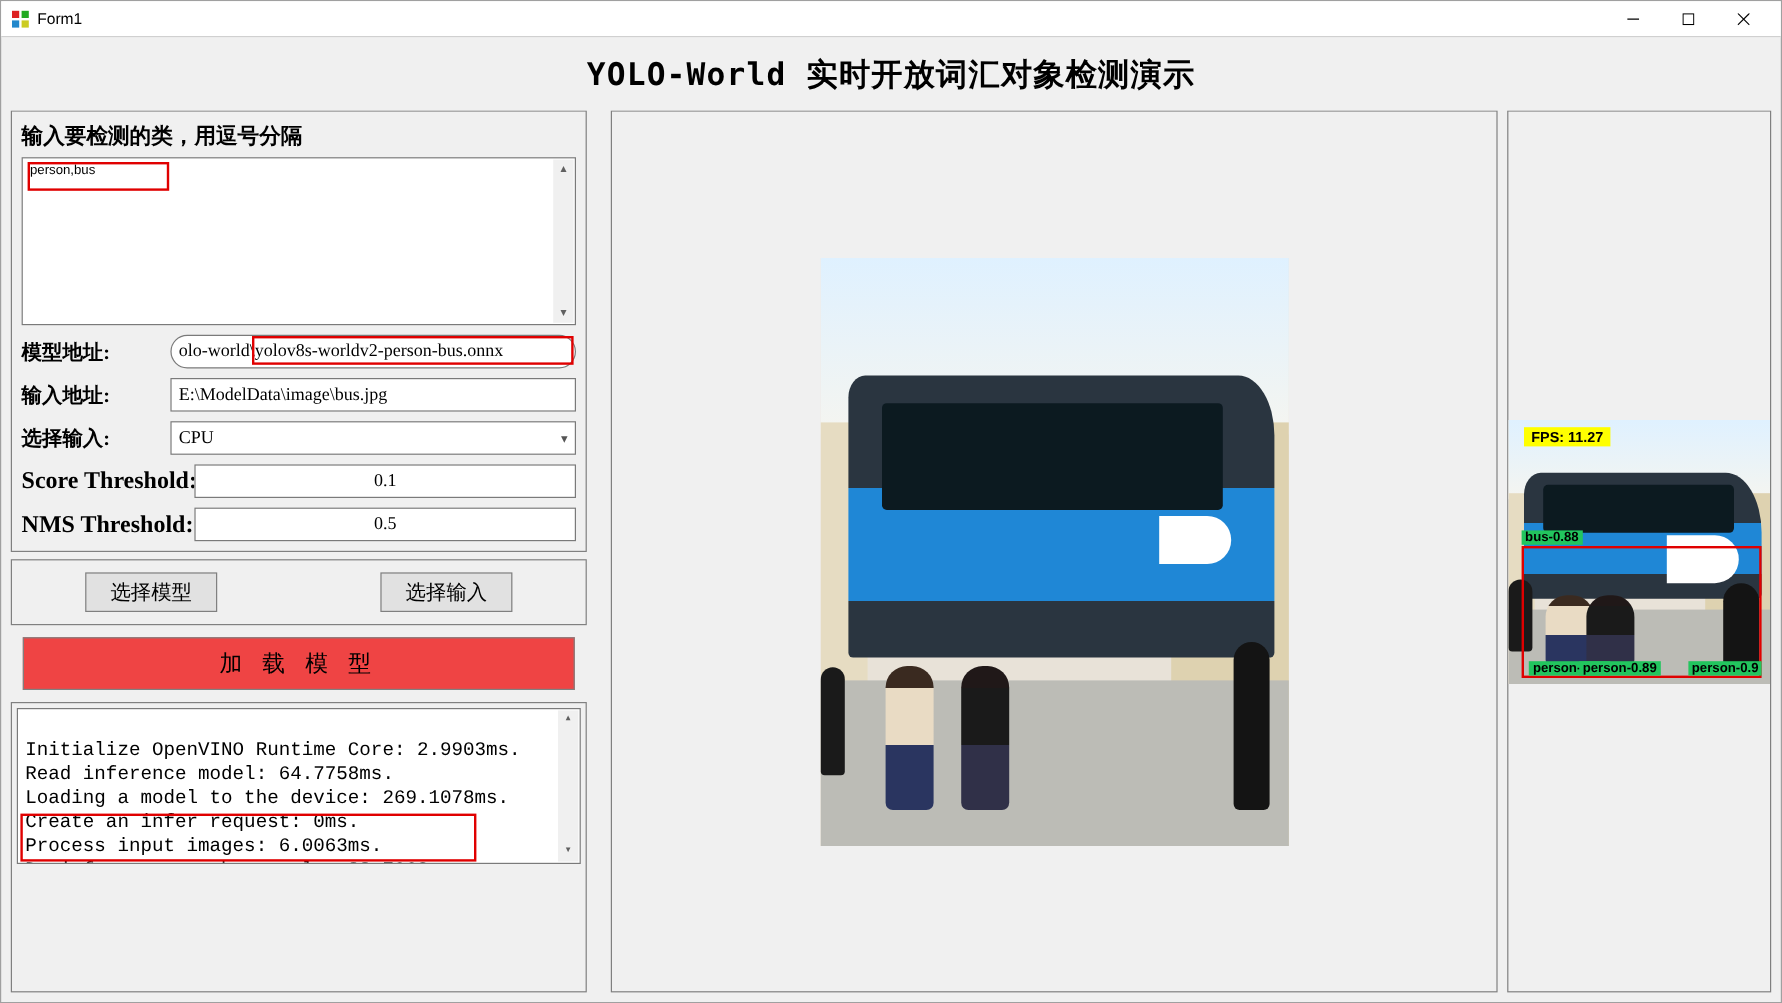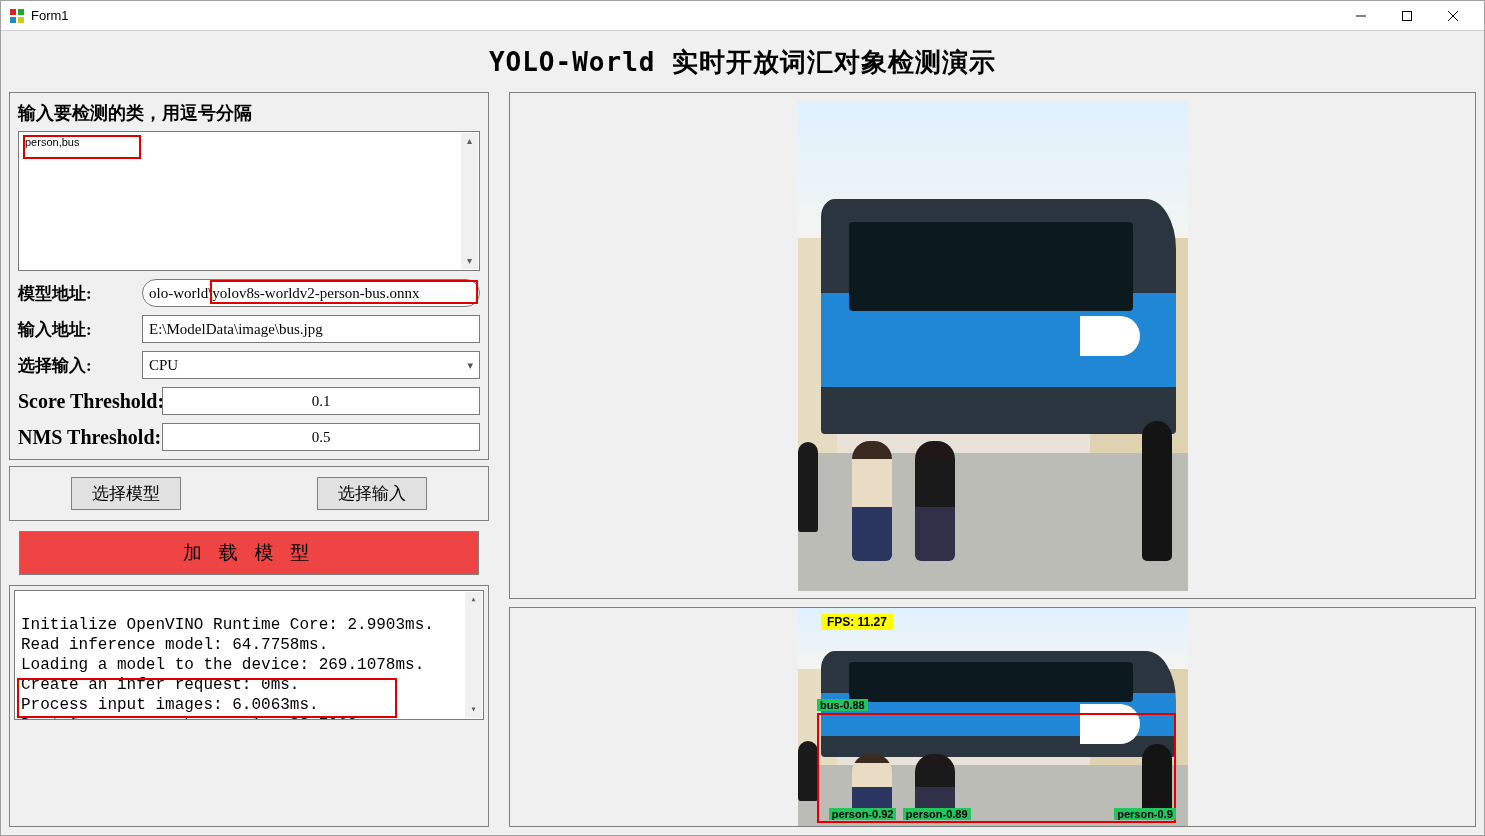--- a/index.html
+++ b/index.html
@@ -13,21 +13,21 @@
   .appicon span:nth-child(3){background:#28c;}
   .appicon span:nth-child(4){background:#cc2;}
   .titletext { font-size:13px; color:#000; }
   .winctrls { margin-left:auto; display:flex; }
   .winbtn { width:46px; height:30px; display:flex; align-items:center; justify-content:center; color:#000; font-size:13px; }
 
   .heading { text-align:center; font-size:26px; font-weight:bold; padding:14px 0 12px; font-family:SimHei,"Microsoft YaHei",monospace; letter-spacing:1px; }
 
   .content { flex:1; display:flex; gap:20px; padding:0 8px 8px; overflow:hidden; }
   .leftcol { width:480px; display:flex; flex-direction:column; gap:6px; }
-  .rightcol { flex:1; display:flex; flex-direction:column; gap:8px; }
+  .rightcol { flex:1; display:flex; flex-direction:row; gap:8px; }
 
   .panel { background:#f0f0f0; border:1px solid #808080; padding:8px; }
   .label { font-size:18px; font-weight:bold; margin-bottom:6px; font-family:SimSun,"Microsoft YaHei"; }
   .textarea { width:100%; height:140px; background:#fff; border:1px solid #7a7a7a; padding:4px 6px; font-size:16px; font-family:"Times New Roman",serif; resize:none; position:relative; }
   .textarea textarea { border:none; outline:none; width:100%; height:100%; font-size:11px; font-family:Liberation Sans, sans-serif; resize:none; padding:0; background:transparent; }
   .ta-scroll { position:absolute; right:1px; top:1px; bottom:1px; width:17px; background:#f0f0f0; display:flex; flex-direction:column; justify-content:space-between; align-items:center; }
   .ta-scroll .arr { font-size:10px; color:#606060; line-height:16px; }
 
   .row { display:flex; align-items:center; margin-top:8px; gap:4px; }
   .row .rlabel { font-size:17px; font-weight:bold; width:120px; font-family:SimSun,"Microsoft YaHei"; white-space:nowrap; }

